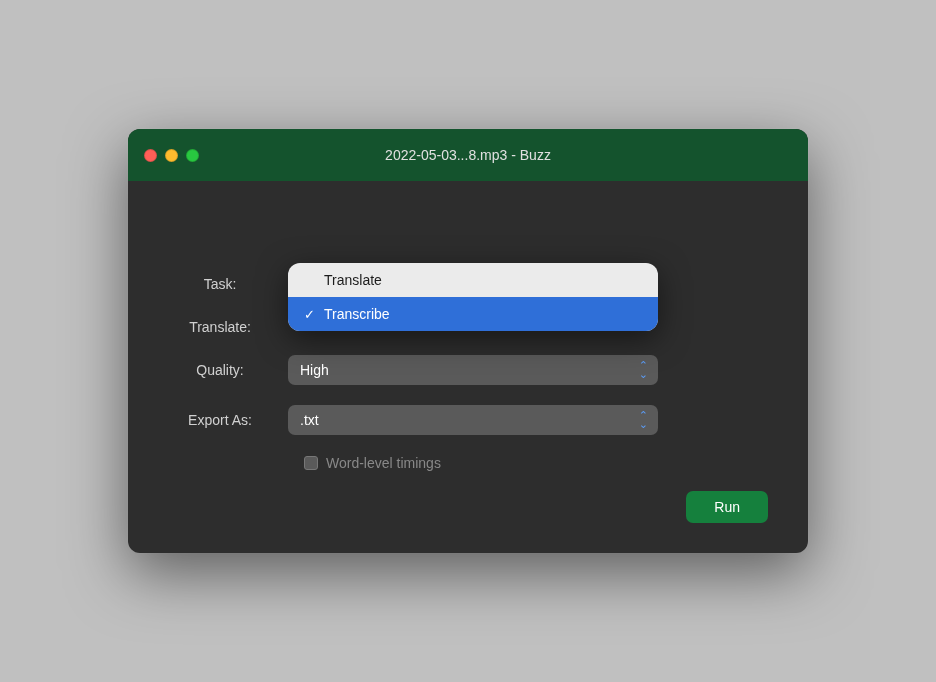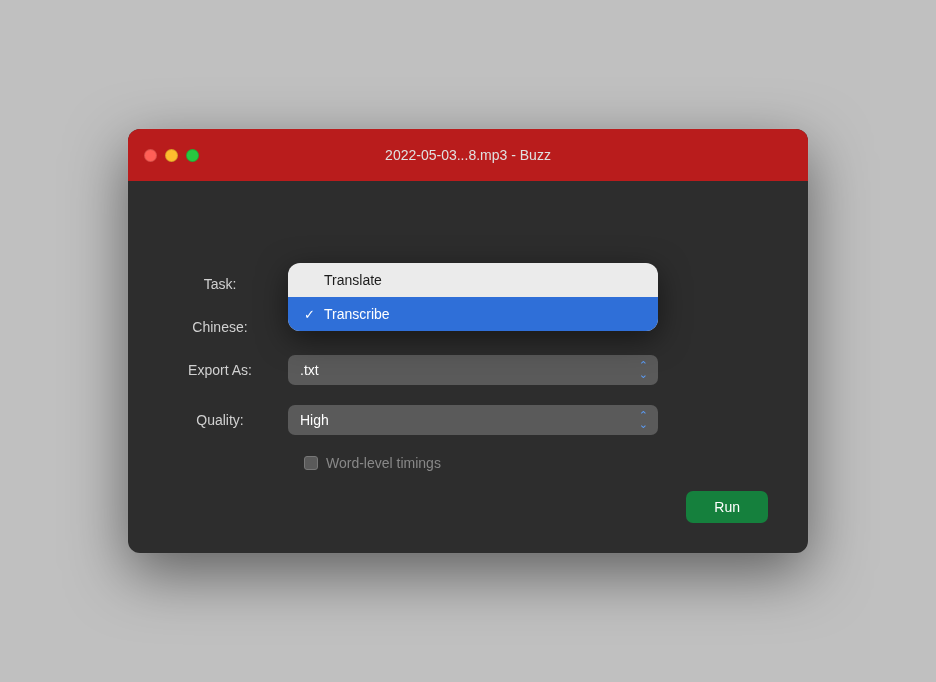--- a/index.html
+++ b/index.html
@@ -21,21 +21,21 @@
     .window {
       width: 680px;
       background: #2d2d2d;
       border-radius: 12px;
       box-shadow: 0 20px 60px rgba(0,0,0,0.5), 0 0 0 0.5px rgba(255,255,255,0.1);
       overflow: visible;
       position: relative;
     }
 
     .titlebar {
-      background: #b91c1c;
+      background: #14532d;
       border-radius: 12px 12px 0 0;
       height: 52px;
       display: flex;
       align-items: center;
       padding: 0 16px;
       position: relative;
     }
 
     .traffic-lights {
       display: flex;
@@ -309,47 +309,47 @@
             <div class="select-display-chevron">
               <div class="chevron-up"></div>
               <div class="chevron-down"></div>
             </div>
           </div>
         </div>
       </div>
     </div>
 
     <div class="form-row">
-      <span class="form-label">Chinese:</span>
+      <span class="form-label">Translate:</span>
+    </div>
+
+    <div class="form-row">
+      <span class="form-label">Quality:</span>
+      <div class="select-wrapper">
+        <select class="select-control">
+          <option>High</option>
+          <option>Medium</option>
+          <option>Low</option>
+        </select>
+        <div class="chevron-icon"></div>
+      </div>
     </div>
 
     <div class="form-row">
       <span class="form-label">Export As:</span>
       <div class="select-wrapper">
         <select class="select-control">
           <option>.txt</option>
           <option>.srt</option>
           <option>.vtt</option>
         </select>
         <div class="chevron-icon"></div>
       </div>
     </div>
 
-    <div class="form-row">
-      <span class="form-label">Quality:</span>
-      <div class="select-wrapper">
-        <select class="select-control">
-          <option>High</option>
-          <option>Medium</option>
-          <option>Low</option>
-        </select>
-        <div class="chevron-icon"></div>
-      </div>
-    </div>
-
     <div class="word-timings-row">
       <div class="checkbox-area">
         <div class="checkbox"></div>
         <span class="checkbox-label">Word-level timings</span>
       </div>
     </div>
 
     <div class="run-row">
       <button class="run-button">Run</button>
     </div>

